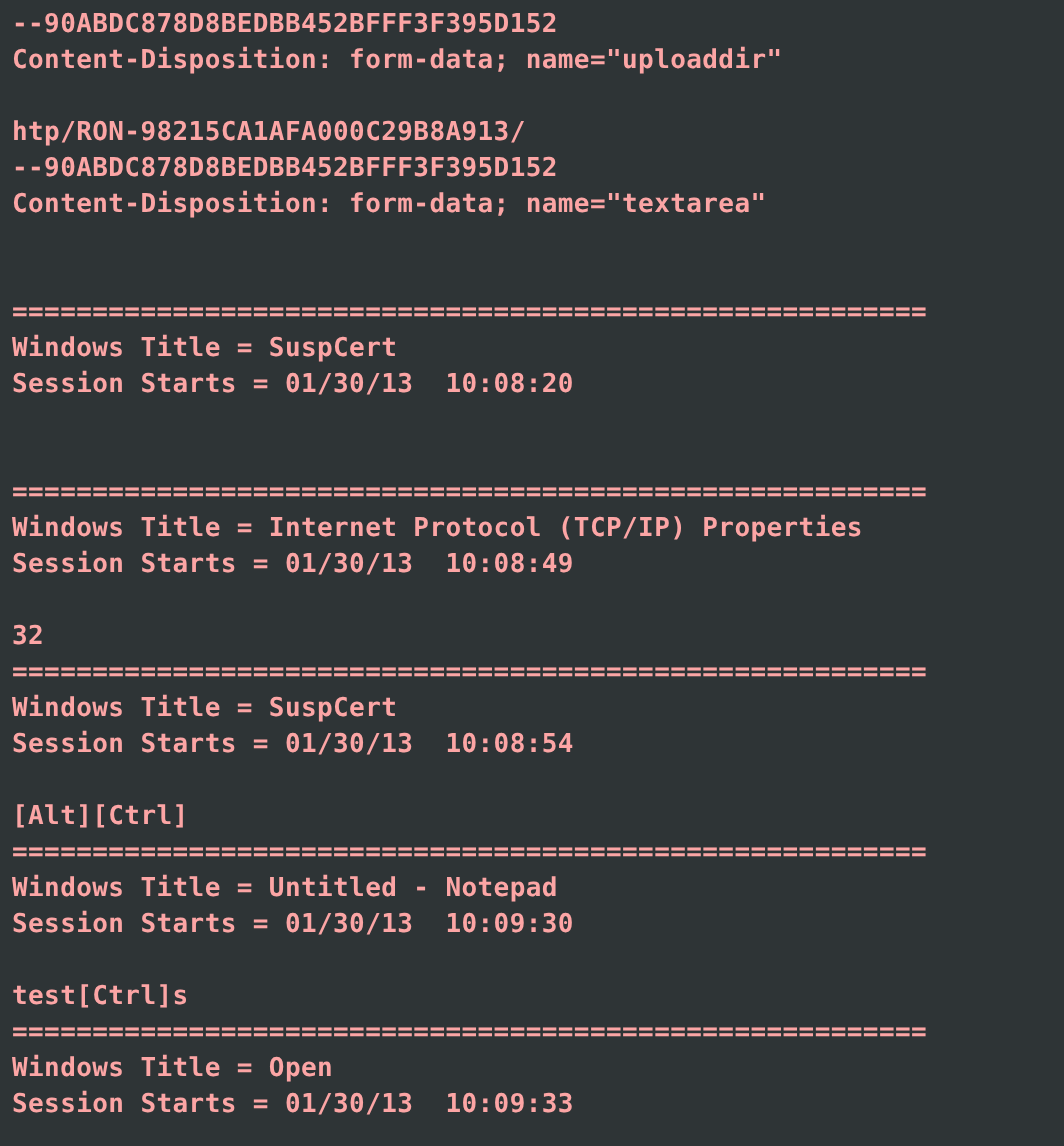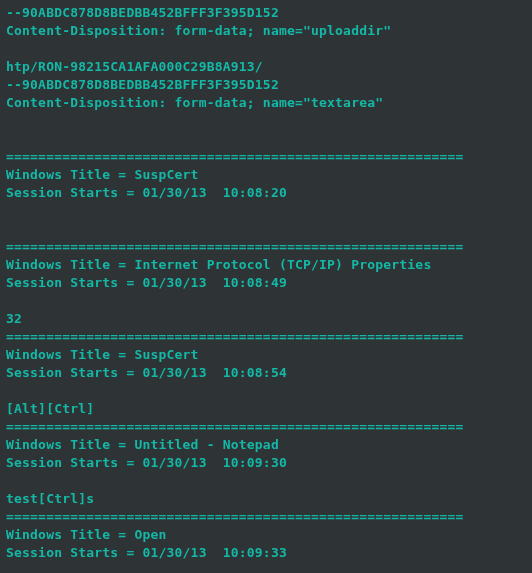--- a/index.html
+++ b/index.html
@@ -9,21 +9,21 @@
     height: 573px;
     background: #2e3436;
     overflow: hidden;
   }
   pre {
     margin: 0;
     padding: 4px 6px;
     font-family: "DejaVu Sans Mono", "Consolas", "Liberation Mono", monospace;
     font-size: 13px;
     line-height: 18px;
-    color: #14b8a6;
+    color: #fca5a5;
     font-weight: bold;
     white-space: pre;
     letter-spacing: 0.2px;
   }
 </style>
 </head>
 <body>
 
 <pre>--90ABDC878D8BEDBB452BFFF3F395D152
 Content-Disposition: form-data; name="uploaddir"

